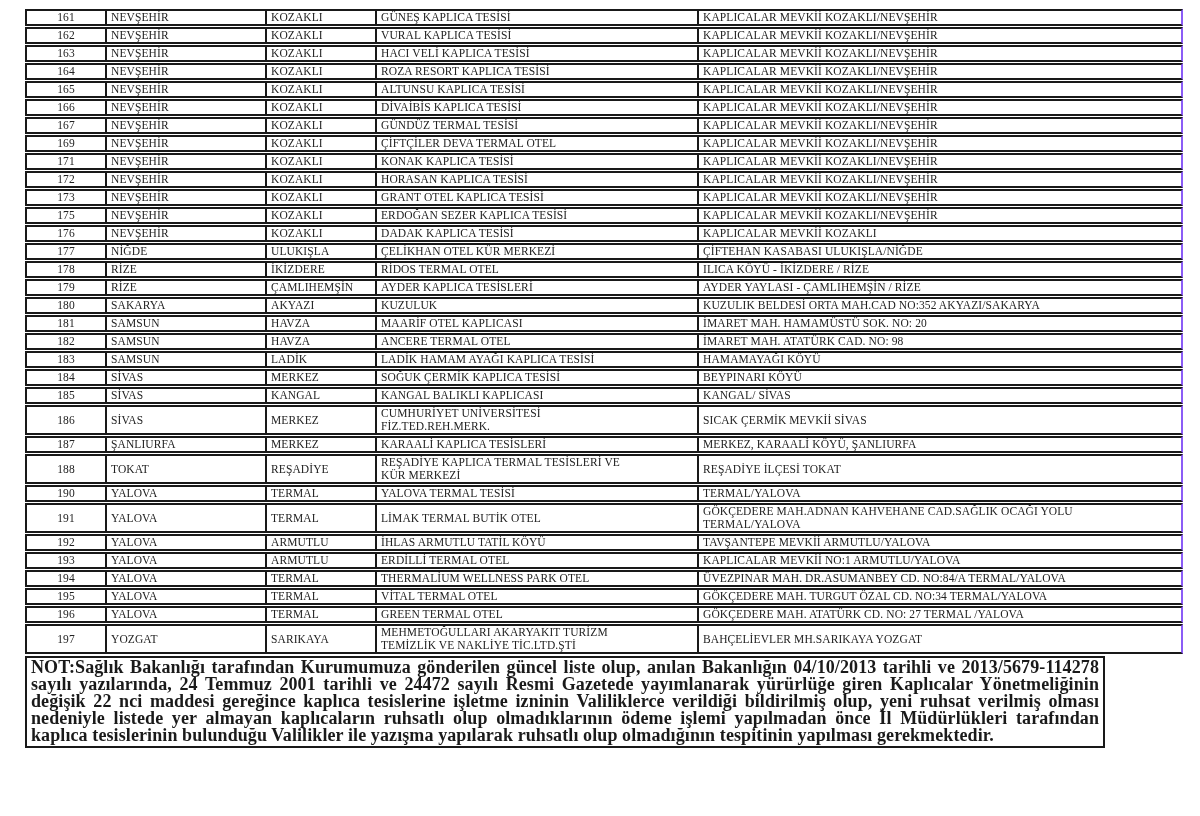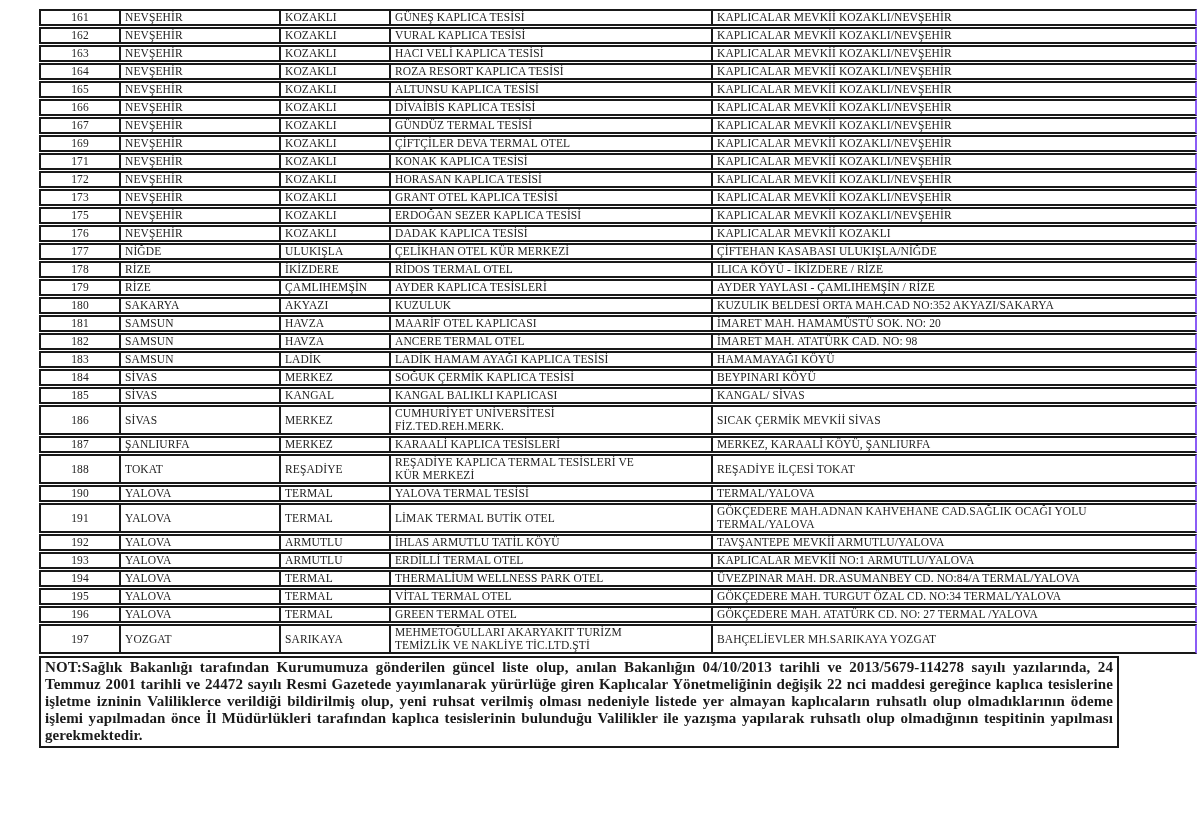--- a/index.html
+++ b/index.html
@@ -7,21 +7,21 @@
     position: relative;
     width: 1200px;
     height: 816px;
     background: #ffffff;
     font-family: "Liberation Serif", "DejaVu Serif", serif;
     color: #1c1c1c;
     overflow: hidden;
   }
   .doc {
     position: absolute;
-    left: 39px;
+    left: 25px;
     top: 8px;
     width: 1080px;
   }
   table.facility-table {
     width: 100%;
     table-layout: fixed;
     border-collapse: separate;
     border-spacing: 0 1px;
   }
   table.facility-table td {
@@ -39,21 +39,21 @@
   }
   table.facility-table td:last-child {
     border-right: 2px solid #8b5cf6;
   }
   td.c-no { text-align: center; }
   .note {
     margin-top: 1px;
     border: 2px solid #191919;
     padding: 1px 4px 2px 4px;
     font-weight: bold;
-    font-size: 15px;
+    font-size: 18px;
     line-height: 17px;
     text-align: justify;
     color: #1a1a1a;
     letter-spacing: 0.1px;
   }
 </style>
 </head>
 <body>
 
 <div class="page">

